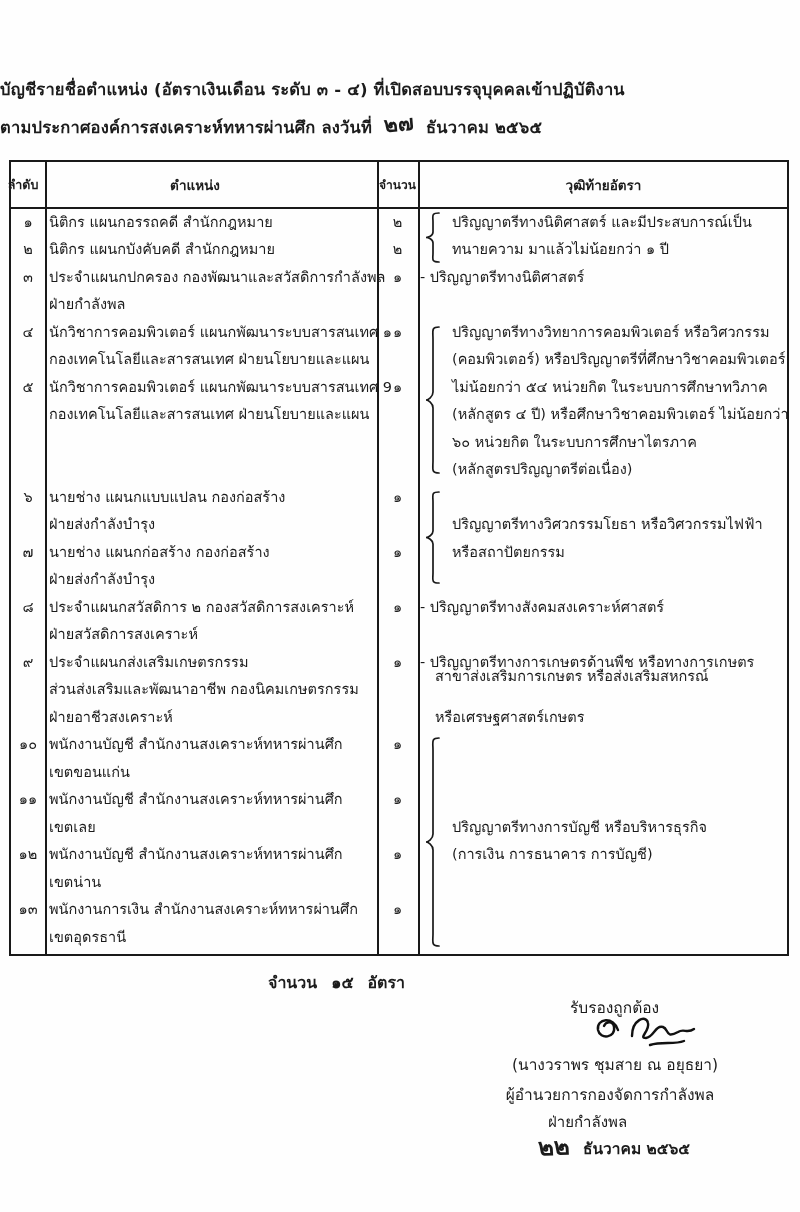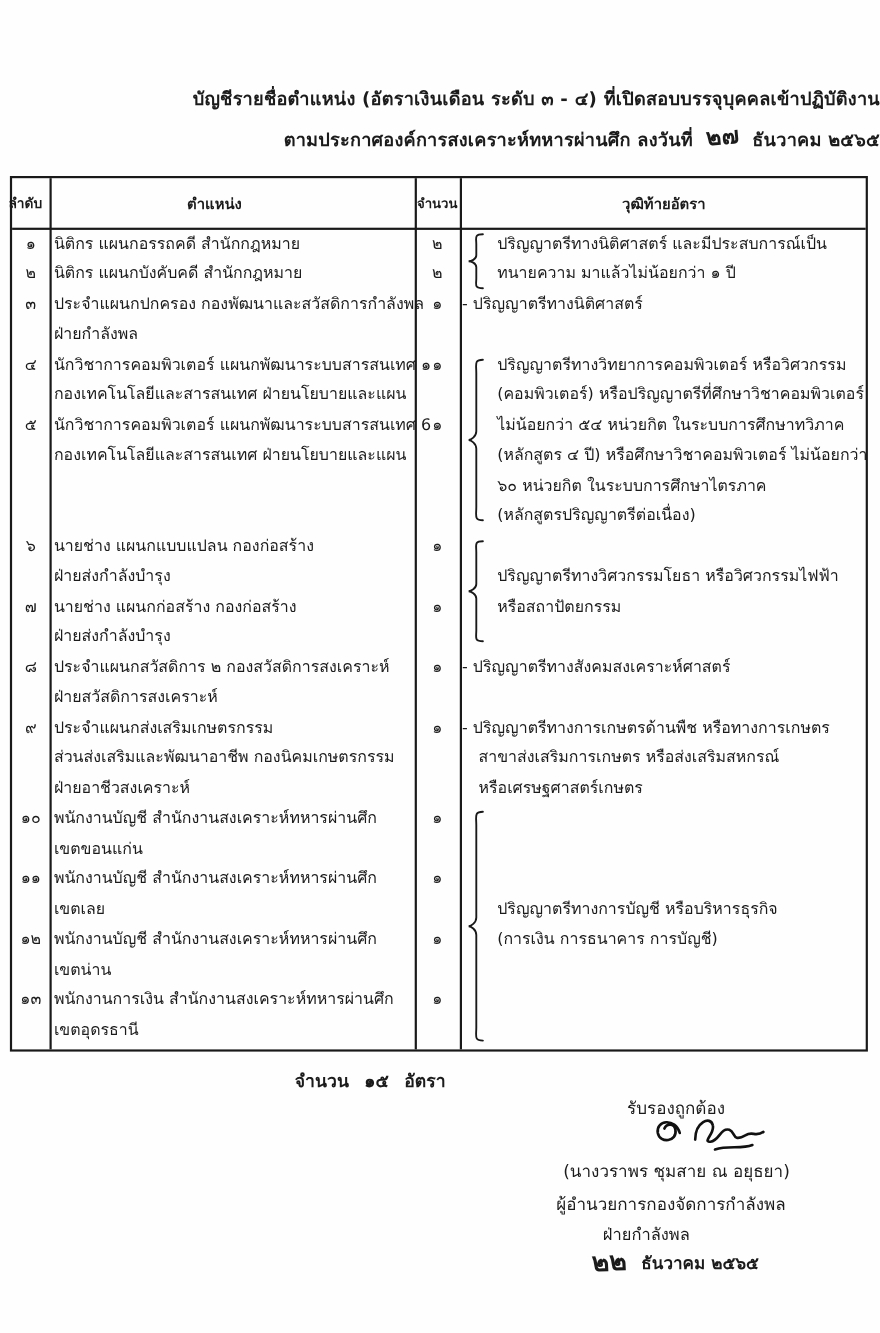--- a/index.html
+++ b/index.html
@@ -2,21 +2,21 @@
 <html><head>
 <meta charset="utf-8">
 <style>
   html,body { margin:0; padding:0; background:#e8e8e8; }
   .page {
     position:relative; width:800px; height:1212px; margin:0 auto;
     background:#fefefe; color:#1b1b1b;
     font-family:"DejaVu Sans","Liberation Sans",sans-serif;
     overflow:hidden;
   }
-  .title-line { position:absolute; left:0; width:100%; text-align:right;
+  .title-line { position:absolute; left:0; width:100%; text-align:left;
     font-size:16.5px; font-weight:700; letter-spacing:.2px; }
   .hand { display:inline-block; font-weight:700; transform:rotate(-4deg); }
   .hand-top { font-size:21px; margin:0 6px; transform:rotate(-5deg) translateY(-2px); }
 
   .tbl { position:absolute; left:9px; top:160px; width:780px; height:796px;
     border:2px solid #191919; box-sizing:border-box; }
   .vline { position:absolute; top:0; bottom:0; width:2px; background:#191919; }
   .hline-head { position:absolute; left:0; right:0; top:45px; height:2px; background:#191919; }
   .th { position:absolute; top:0; height:45px; display:flex; align-items:center;
     justify-content:center; font-weight:700; font-size:13.5px; }
@@ -80,21 +80,21 @@
       <span class="ln no" style="top:580px">๑๑</span>
       <span class="ln no" style="top:635px">๑๒</span>
       <span class="ln no" style="top:690px">๑๓</span>
 
       <span class="ln pos" style="top:30px">นิติกร แผนกบังคับคดี สำนักกฎหมาย</span>
       <span class="ln pos" style="top:3px">นิติกร แผนกอรรถคดี สำนักกฎหมาย</span>
       <span class="ln pos" style="top:58px">ประจำแผนกปกครอง กองพัฒนาและสวัสดิการกำลังพล</span>
       <span class="ln pos" style="top:85px">ฝ่ายกำลังพล</span>
       <span class="ln pos" style="top:113px">นักวิชาการคอมพิวเตอร์ แผนกพัฒนาระบบสารสนเทศ ๑</span>
       <span class="ln pos" style="top:140px">กองเทคโนโลยีและสารสนเทศ ฝ่ายนโยบายและแผน</span>
-      <span class="ln pos" style="top:168px">นักวิชาการคอมพิวเตอร์ แผนกพัฒนาระบบสารสนเทศ 6</span>
+      <span class="ln pos" style="top:168px">นักวิชาการคอมพิวเตอร์ แผนกพัฒนาระบบสารสนเทศ 9</span>
       <span class="ln pos" style="top:195px">กองเทคโนโลยีและสารสนเทศ ฝ่ายนโยบายและแผน</span>
       <span class="ln pos" style="top:278px">นายช่าง แผนกแบบแปลน กองก่อสร้าง</span>
       <span class="ln pos" style="top:305px">ฝ่ายส่งกำลังบำรุง</span>
       <span class="ln pos" style="top:333px">นายช่าง แผนกก่อสร้าง กองก่อสร้าง</span>
       <span class="ln pos" style="top:360px">ฝ่ายส่งกำลังบำรุง</span>
       <span class="ln pos" style="top:388px">ประจำแผนกสวัสดิการ ๒ กองสวัสดิการสงเคราะห์</span>
       <span class="ln pos" style="top:415px">ฝ่ายสวัสดิการสงเคราะห์</span>
       <span class="ln pos" style="top:443px">ประจำแผนกส่งเสริมเกษตรกรรม</span>
       <span class="ln pos" style="top:470px">ส่วนส่งเสริมและพัฒนาอาชีพ กองนิคมเกษตรกรรม</span>
       <span class="ln pos" style="top:498px">ฝ่ายอาชีวสงเคราะห์</span>
@@ -127,21 +127,21 @@
       <span class="ln q" style="top:140px">(คอมพิวเตอร์) หรือปริญญาตรีที่ศึกษาวิชาคอมพิวเตอร์</span>
       <span class="ln q" style="top:113px">ปริญญาตรีทางวิทยาการคอมพิวเตอร์ หรือวิศวกรรม</span>
       <span class="ln q" style="top:168px">ไม่น้อยกว่า ๕๔ หน่วยกิต ในระบบการศึกษาทวิภาค</span>
       <span class="ln q" style="top:195px">(หลักสูตร ๔ ปี) หรือศึกษาวิชาคอมพิวเตอร์ ไม่น้อยกว่า</span>
       <span class="ln q" style="top:223px">๖๐ หน่วยกิต ในระบบการศึกษาไตรภาค</span>
       <span class="ln q" style="top:250px">(หลักสูตรปริญญาตรีต่อเนื่อง)</span>
       <span class="ln q" style="top:305px">ปริญญาตรีทางวิศวกรรมโยธา หรือวิศวกรรมไฟฟ้า</span>
       <span class="ln q" style="top:333px">หรือสถาปัตยกรรม</span>
       <span class="ln qd" style="top:388px">- ปริญญาตรีทางสังคมสงเคราะห์ศาสตร์</span>
       <span class="ln qd" style="top:443px">- ปริญญาตรีทางการเกษตรด้านพืช หรือทางการเกษตร</span>
-      <span class="ln qi" style="top:470px">สาขาส่งเสริมการเกษตร หรือส่งเสริมสหกรณ์</span>
+      <span class="ln qi" style="top:457px">สาขาส่งเสริมการเกษตร หรือส่งเสริมสหกรณ์</span>
       <span class="ln qi" style="top:498px">หรือเศรษฐศาสตร์เกษตร</span>
       <span class="ln q" style="top:635px">(การเงิน การธนาคาร การบัญชี)</span>
       <span class="ln q" style="top:608px">ปริญญาตรีทางการบัญชี หรือบริหารธุรกิจ</span>
 
       <svg class="brace" style="top:2px" width="20" height="53" viewBox="0 0 20 53">
         <path d="M16,2 C8,2 10,5 10,11 L10,21 C10,25 5,26.5 3,26.5 C5,26.5 10,28 10,32 L10,42 C10,48 8,51 16,51"></path>
       </svg>
       <svg class="brace" style="top:116px" width="20" height="150" viewBox="0 0 20 150">
         <path d="M16,2 C8,2 10,6 10,14 L10,67 C10,72 5,75 3,75 C5,75 10,78 10,83 L10,136 C10,144 8,148 16,148"></path>
       </svg>

